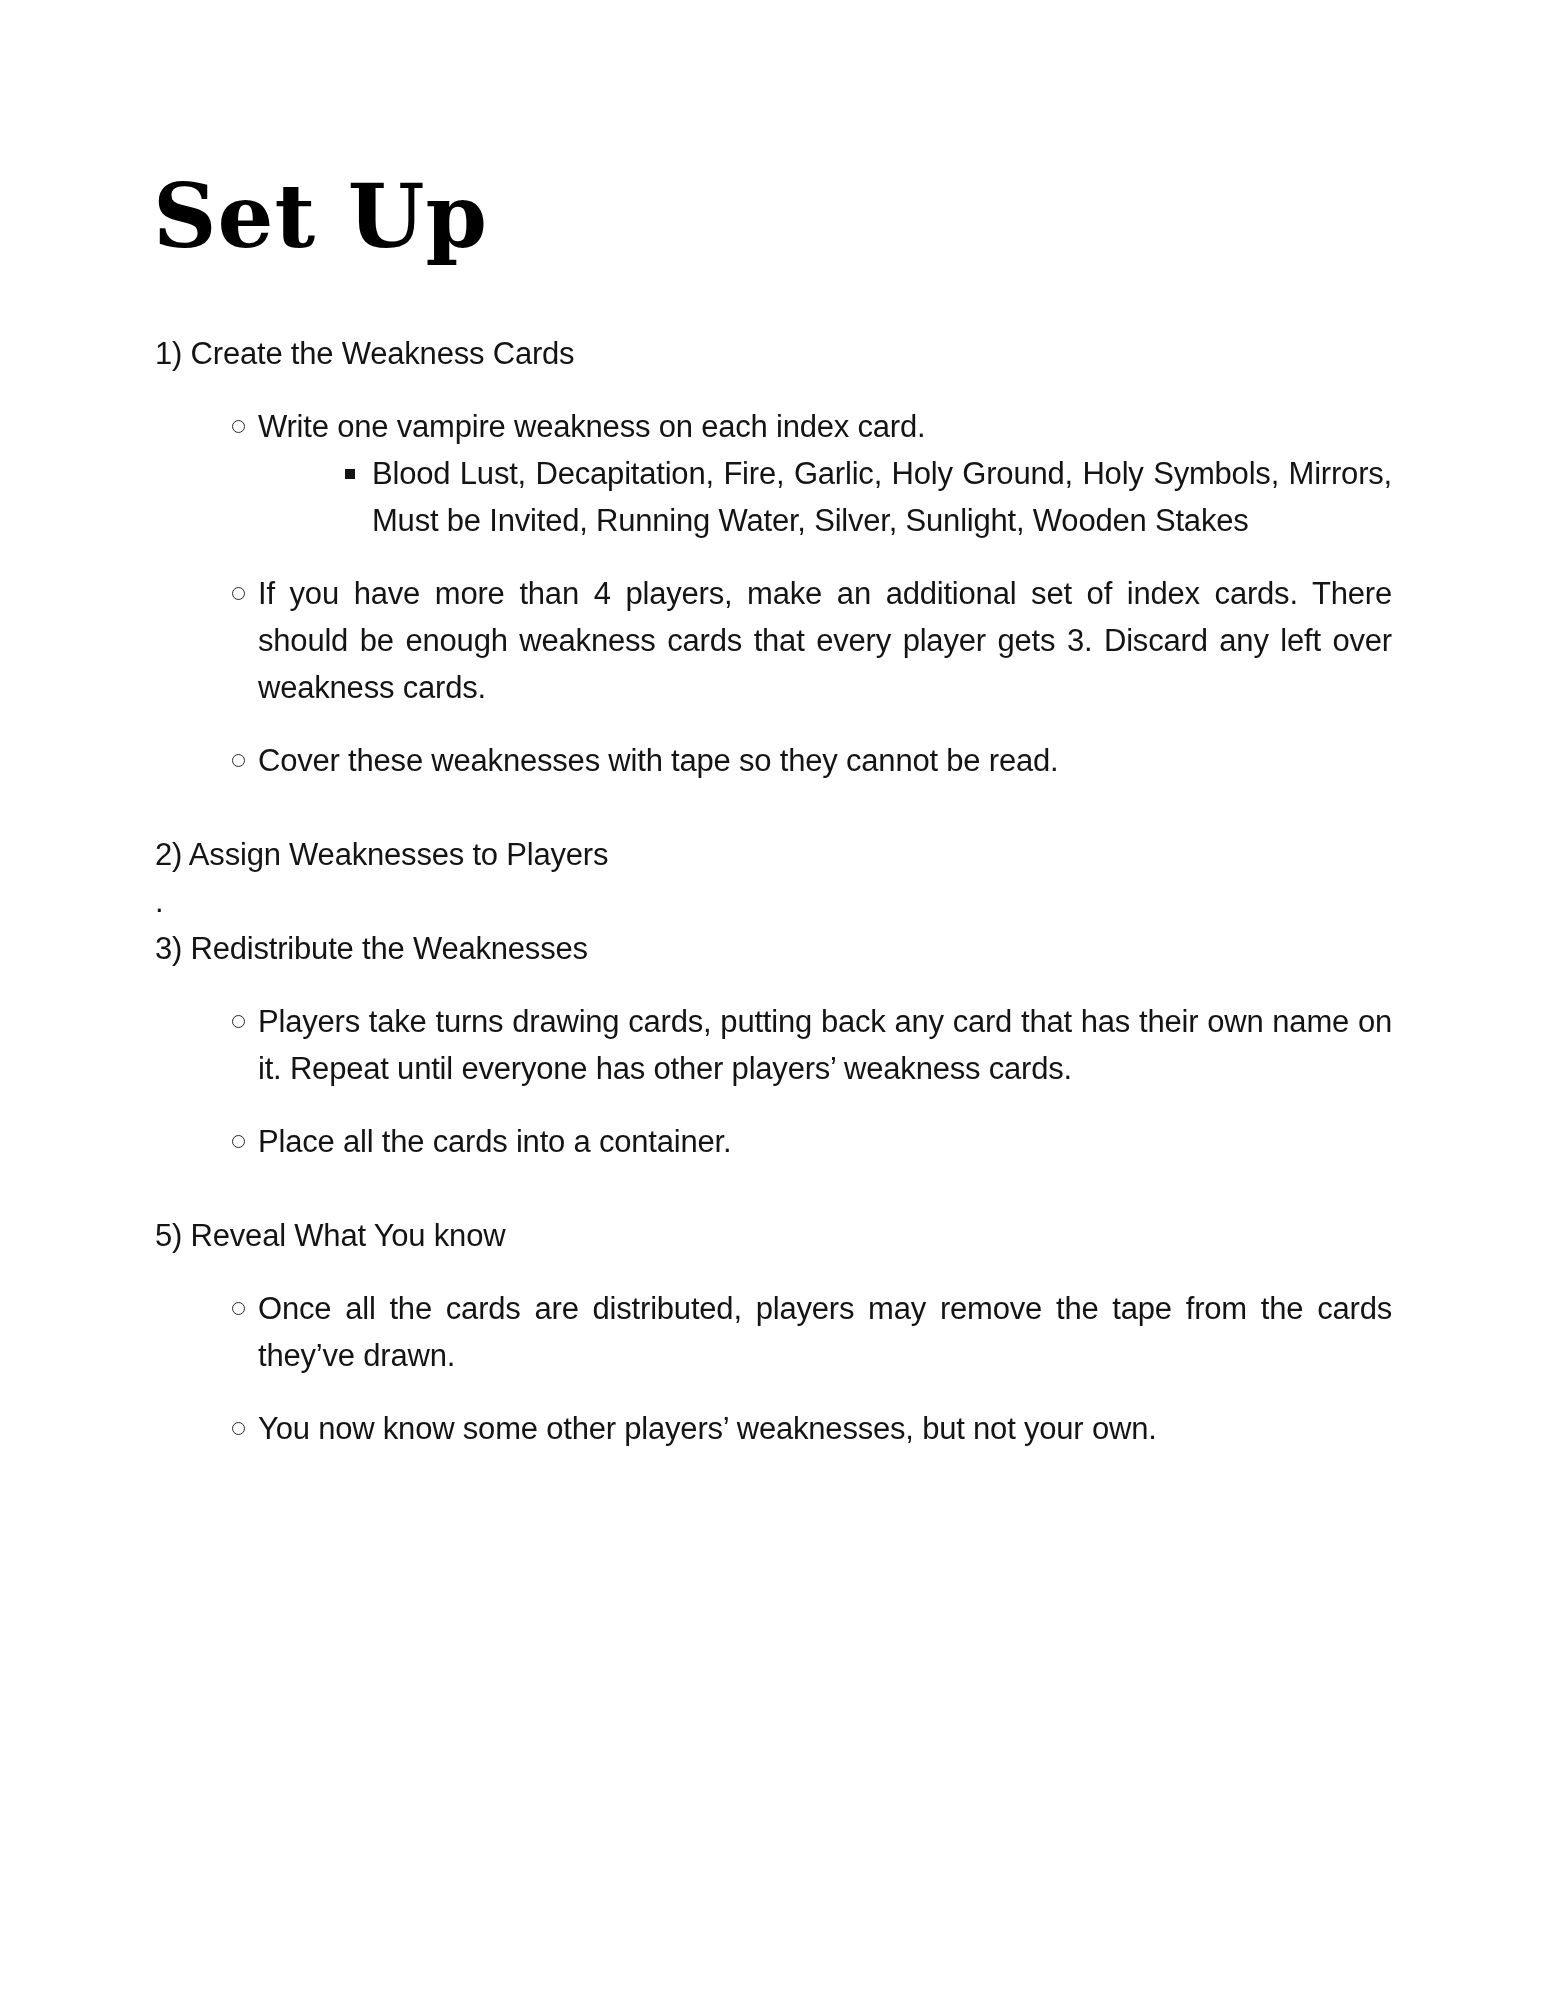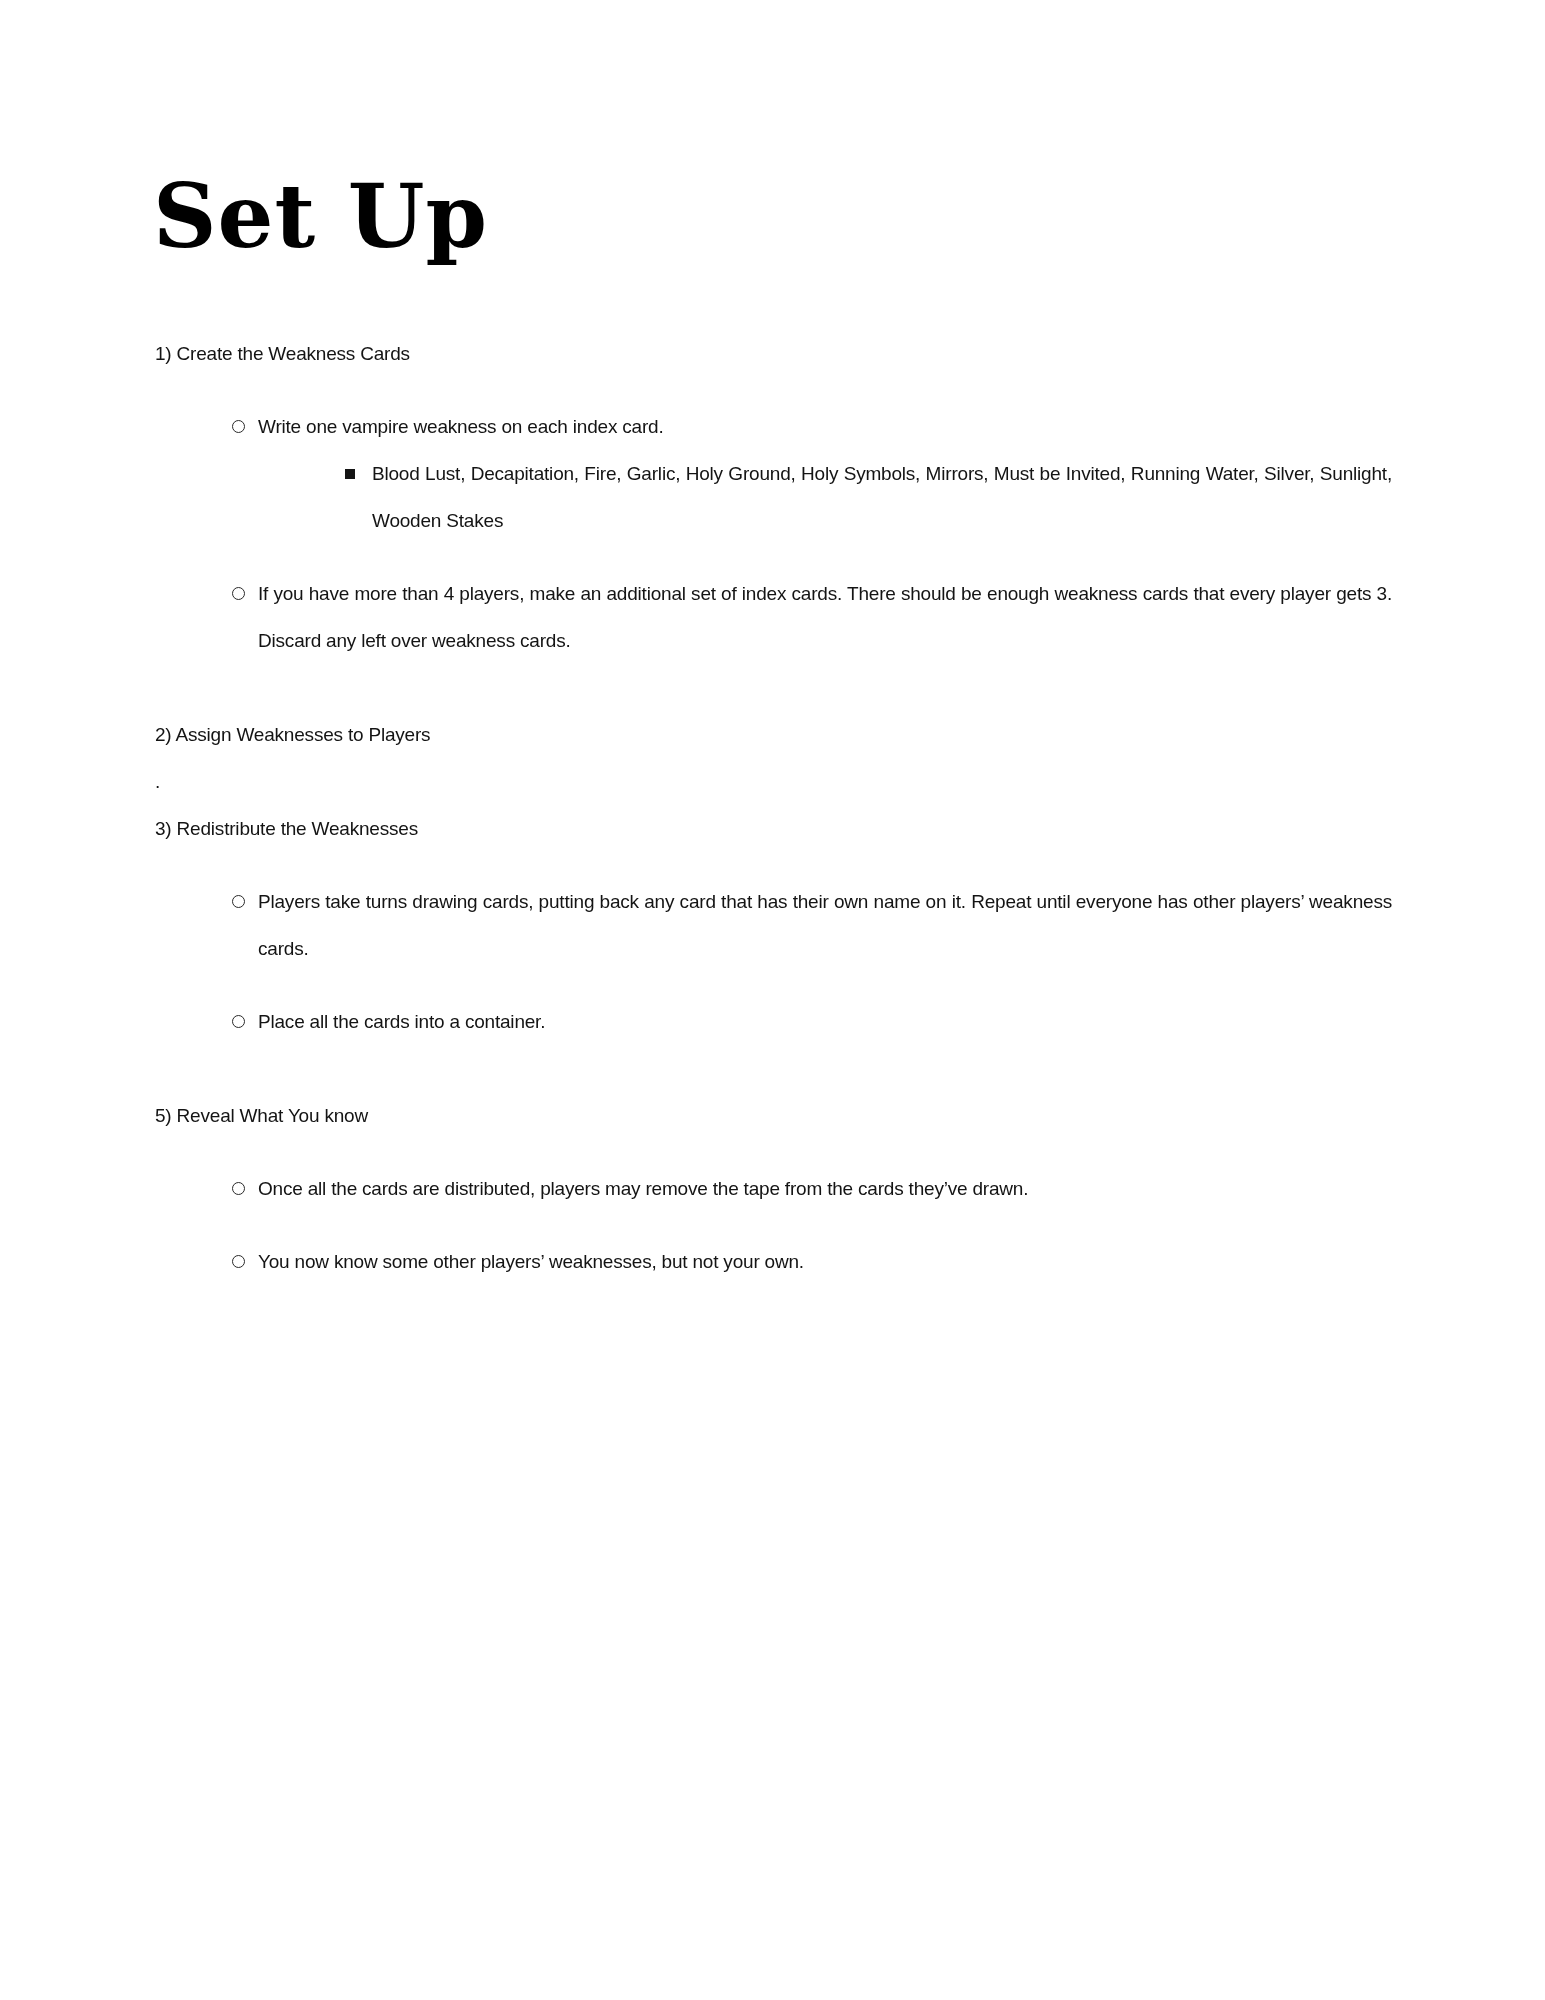--- a/index.html
+++ b/index.html
@@ -31,21 +31,21 @@
     font-size: 88px;
     line-height: 1.1;
     letter-spacing: 1px;
     color: #000000;
   }
   .doc {
     position: absolute;
     left: 155px;
     top: 330px;
     width: 1237px;
-    font-size: 19px;
+    font-size: 31px;
     line-height: 47px;
     letter-spacing: -0.2px;
   }
   .section { margin: 0; }
   
   .doc .section:nth-of-type(1),
   .doc .section:nth-of-type(3) { margin-bottom: 47px; }
   .lead { margin: 0; }
   .heading { margin: 0; }
   .items {
@@ -107,20 +107,25 @@
   </div>
 </div>
   </li>
 
   <li class="item">
     <span class="circle-bullet"></span>
     <div class="item-text">If you have more than 4 players, make an additional set of index cards. There should be enough weakness cards that every player gets 3. Discard any left over weakness cards.</div>
 
   </li>
 
+  <li class="item">
+    <span class="circle-bullet"></span>
+    <div class="item-text">Cover these weaknesses with tape so they cannot be read.</div>
+
+  </li>
 </ul>
   </div>
 
   <div class="section">
 
     <p class="heading">2) Assign Weaknesses to Players</p>
   </div>
 
   <div class="section">
     <p class="lead">.</p>

